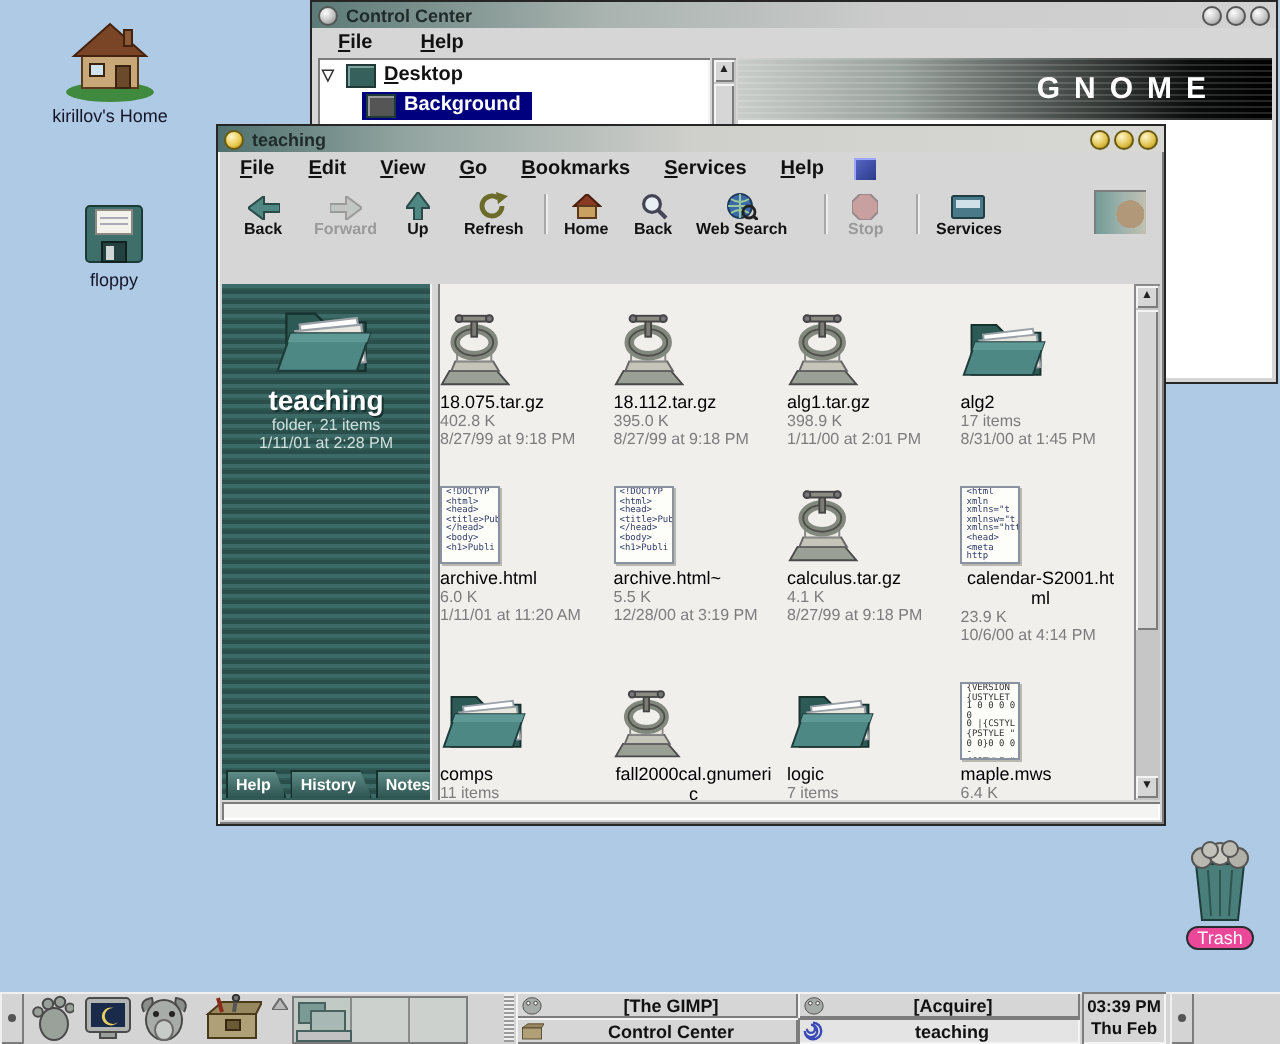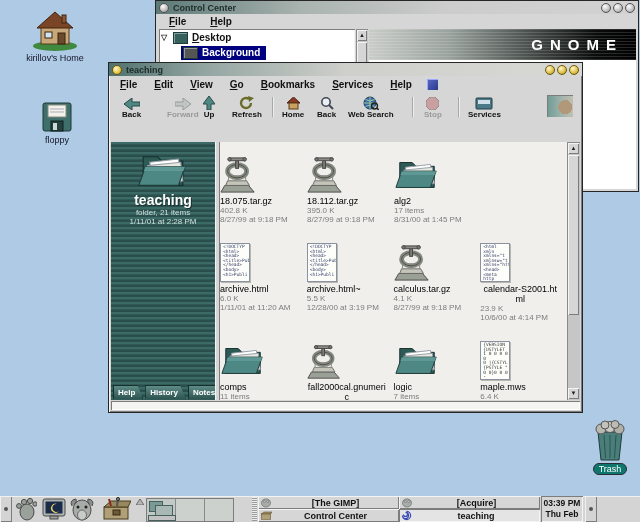--- a/index.html
+++ b/index.html
@@ -27,21 +27,21 @@
   .menubar{position:absolute;left:1px;right:1px;display:flex;align-items:center;
            font-size:10px;font-weight:bold;color:#111;}
   .menuitem{padding:1px 2px;}
   
   .cc-tree{position:absolute;background:#fff;font-size:10px;font-weight:bold;color:#111;overflow:hidden;}
   .treerow{position:absolute;left:0;right:0;height:15px;display:flex;align-items:center;gap:4px;}
   .trexp{font-size:8px;color:#333;width:10px;text-align:center;}
   .trico{width:13px;height:10px;background:#35605c;border:1px solid #1e3a38;box-shadow:inset 1px 1px 0 #7ea39f;}
   .sel{background:#00007f;color:#fff;padding:1px 6px 1px 2px;display:flex;align-items:center;gap:4px;}
   .banner{position:absolute;height:31px;color:#fff;font-weight:bold;font-size:15px;letter-spacing:7px;
-          display:flex;align-items:center;justify-content:flex-end;padding-right:13px;
+          display:flex;align-items:center;justify-content:flex-end;padding-right:26px;
           background:linear-gradient(90deg,#c9cdc9 0%,#9aa29e 30%,#4a504d 60%,#0a0c0b 85%,#000 100%);}
   .banner:after{content:"";position:absolute;inset:0;
           background:repeating-linear-gradient(180deg,rgba(255,255,255,.14) 0 1px,transparent 1px 3px);}
   
   .tbbtn{position:absolute;top:1px;display:flex;flex-direction:column;align-items:center;
          font-size:8px;font-weight:bold;color:#111;}
   .tbbtn .ic{height:16px;display:flex;align-items:flex-end;}
   .tbbtn.dis{color:#9a9a9a;}
   .tsep{position:absolute;top:4px;width:1px;height:20px;background:#a8a8a8;box-shadow:1px 0 0 #eee;}
   .locinput{position:absolute;height:15px;background:#fff;border:none;outline:none;
@@ -74,21 +74,21 @@
   
   .sbar{position:absolute;background:#c6c6c6;box-shadow:inset 1px 1px 0 #8a8a8a;}
   .sarrow{position:absolute;left:1px;right:1px;height:11px;background:#d6d6d6;
           box-shadow:inset 1px 1px 0 #f4f4f4, inset -1px -1px 0 #7c7c7c;
           font-size:6px;text-align:center;line-height:11px;color:#222;}
   .sthumb{position:absolute;left:1px;right:1px;background:#d6d6d6;
           box-shadow:inset 1px 1px 0 #f4f4f4, inset -1px -1px 0 #7c7c7c;}
   
   .dicon{position:absolute;display:flex;flex-direction:column;align-items:center;width:70px;}
   .dlabel{font-size:9px;color:#15152a;margin-top:1px;}
-  .dlabel.badge{background:#0f766e;color:#fff;border-radius:6px;padding:0 5px;border:1px solid #2a2e33;}
+  .dlabel.badge{background:#ec4899;color:#fff;border-radius:6px;padding:0 5px;border:1px solid #2a2e33;}
   
   .panel{position:absolute;left:0;top:496px;width:640px;height:26px;background:#d4d4d4;
          box-shadow:inset 0 1px 0 #f0f0f0;}
   .hidebtn{position:absolute;top:0;width:12px;height:26px;background:#d4d4d4;
            box-shadow:inset 1px 1px 0 #f0f0f0, inset -1px -1px 0 #7c7c7c;}
   .hidebtn i{position:absolute;left:4px;top:11px;width:4px;height:4px;border-radius:50%;background:#555;}
   .plaunch{position:absolute;top:1px;width:26px;height:24px;display:flex;align-items:center;justify-content:center;}
   .deskguide{position:absolute;top:2px;height:22px;display:flex;background:#b8bcb8;border:1px solid #7c7c7c;}
   .dgcell{width:28px;height:22px;border-right:1px solid #8a8a8a;position:relative;background:#cdd1cd;}
   .dgcell.on{background:#c2cac6;}
@@ -242,21 +242,21 @@
 
     <div class="abs" style="left:1px;right:1px;top:30px;height:28px;">
       <div class="tbbtn" style="left:12px;">
         <span class="ic">
             <svg width="16" height="12">
               <polygon points="0,6 8,0 8,4 16,4 16,8 8,8 8,12" fill="#4f8783" stroke="#2a4a48"></polygon>
             </svg>
           </span>
         <span>Back</span>
       </div>
-      <div class="tbbtn dis" style="left:57px;">
+      <div class="tbbtn dis" style="left:47px;">
         <span class="ic">
             <svg width="16" height="12">
               <polygon points="16,6 8,0 8,4 0,4 0,8 8,8 8,12" fill="#c2c6c2" stroke="#9a9a9a"></polygon>
             </svg>
           </span>
         <span>Forward</span>
       </div>
       <div class="tbbtn" style="left:93px;">
         <span class="ic">
             <svg width="12" height="14">
@@ -359,20 +359,30 @@
         </div>
         <div class="cell">
           <div class="icobox">
               <svg width="38" height="38">
                 <use href="#sym-tarball"></use>
               </svg>
             </div>
           <div class="fname">18.112.tar.gz</div>
           <div class="fmeta">395.0 K</div>
           <div class="fmeta">8/27/99 at 9:18 PM</div>
+        </div>
+        <div class="cell">
+          <div class="icobox">
+              <svg width="38" height="38">
+                <use href="#sym-tarball"></use>
+              </svg>
+            </div>
+          <div class="fname">alg1.tar.gz</div>
+          <div class="fmeta">398.9 K</div>
+          <div class="fmeta">1/11/00 at 2:01 PM</div>
         </div>
         <div class="cell">
           <div class="icobox">
               <svg width="46" height="40" viewBox="0 0 48 40">
                 <use href="#sym-folder"></use>
               </svg>
             </div>
           <div class="fname">alg2</div>
           <div class="fmeta">17 items</div>
           <div class="fmeta">8/31/00 at 1:45 PM</div>

